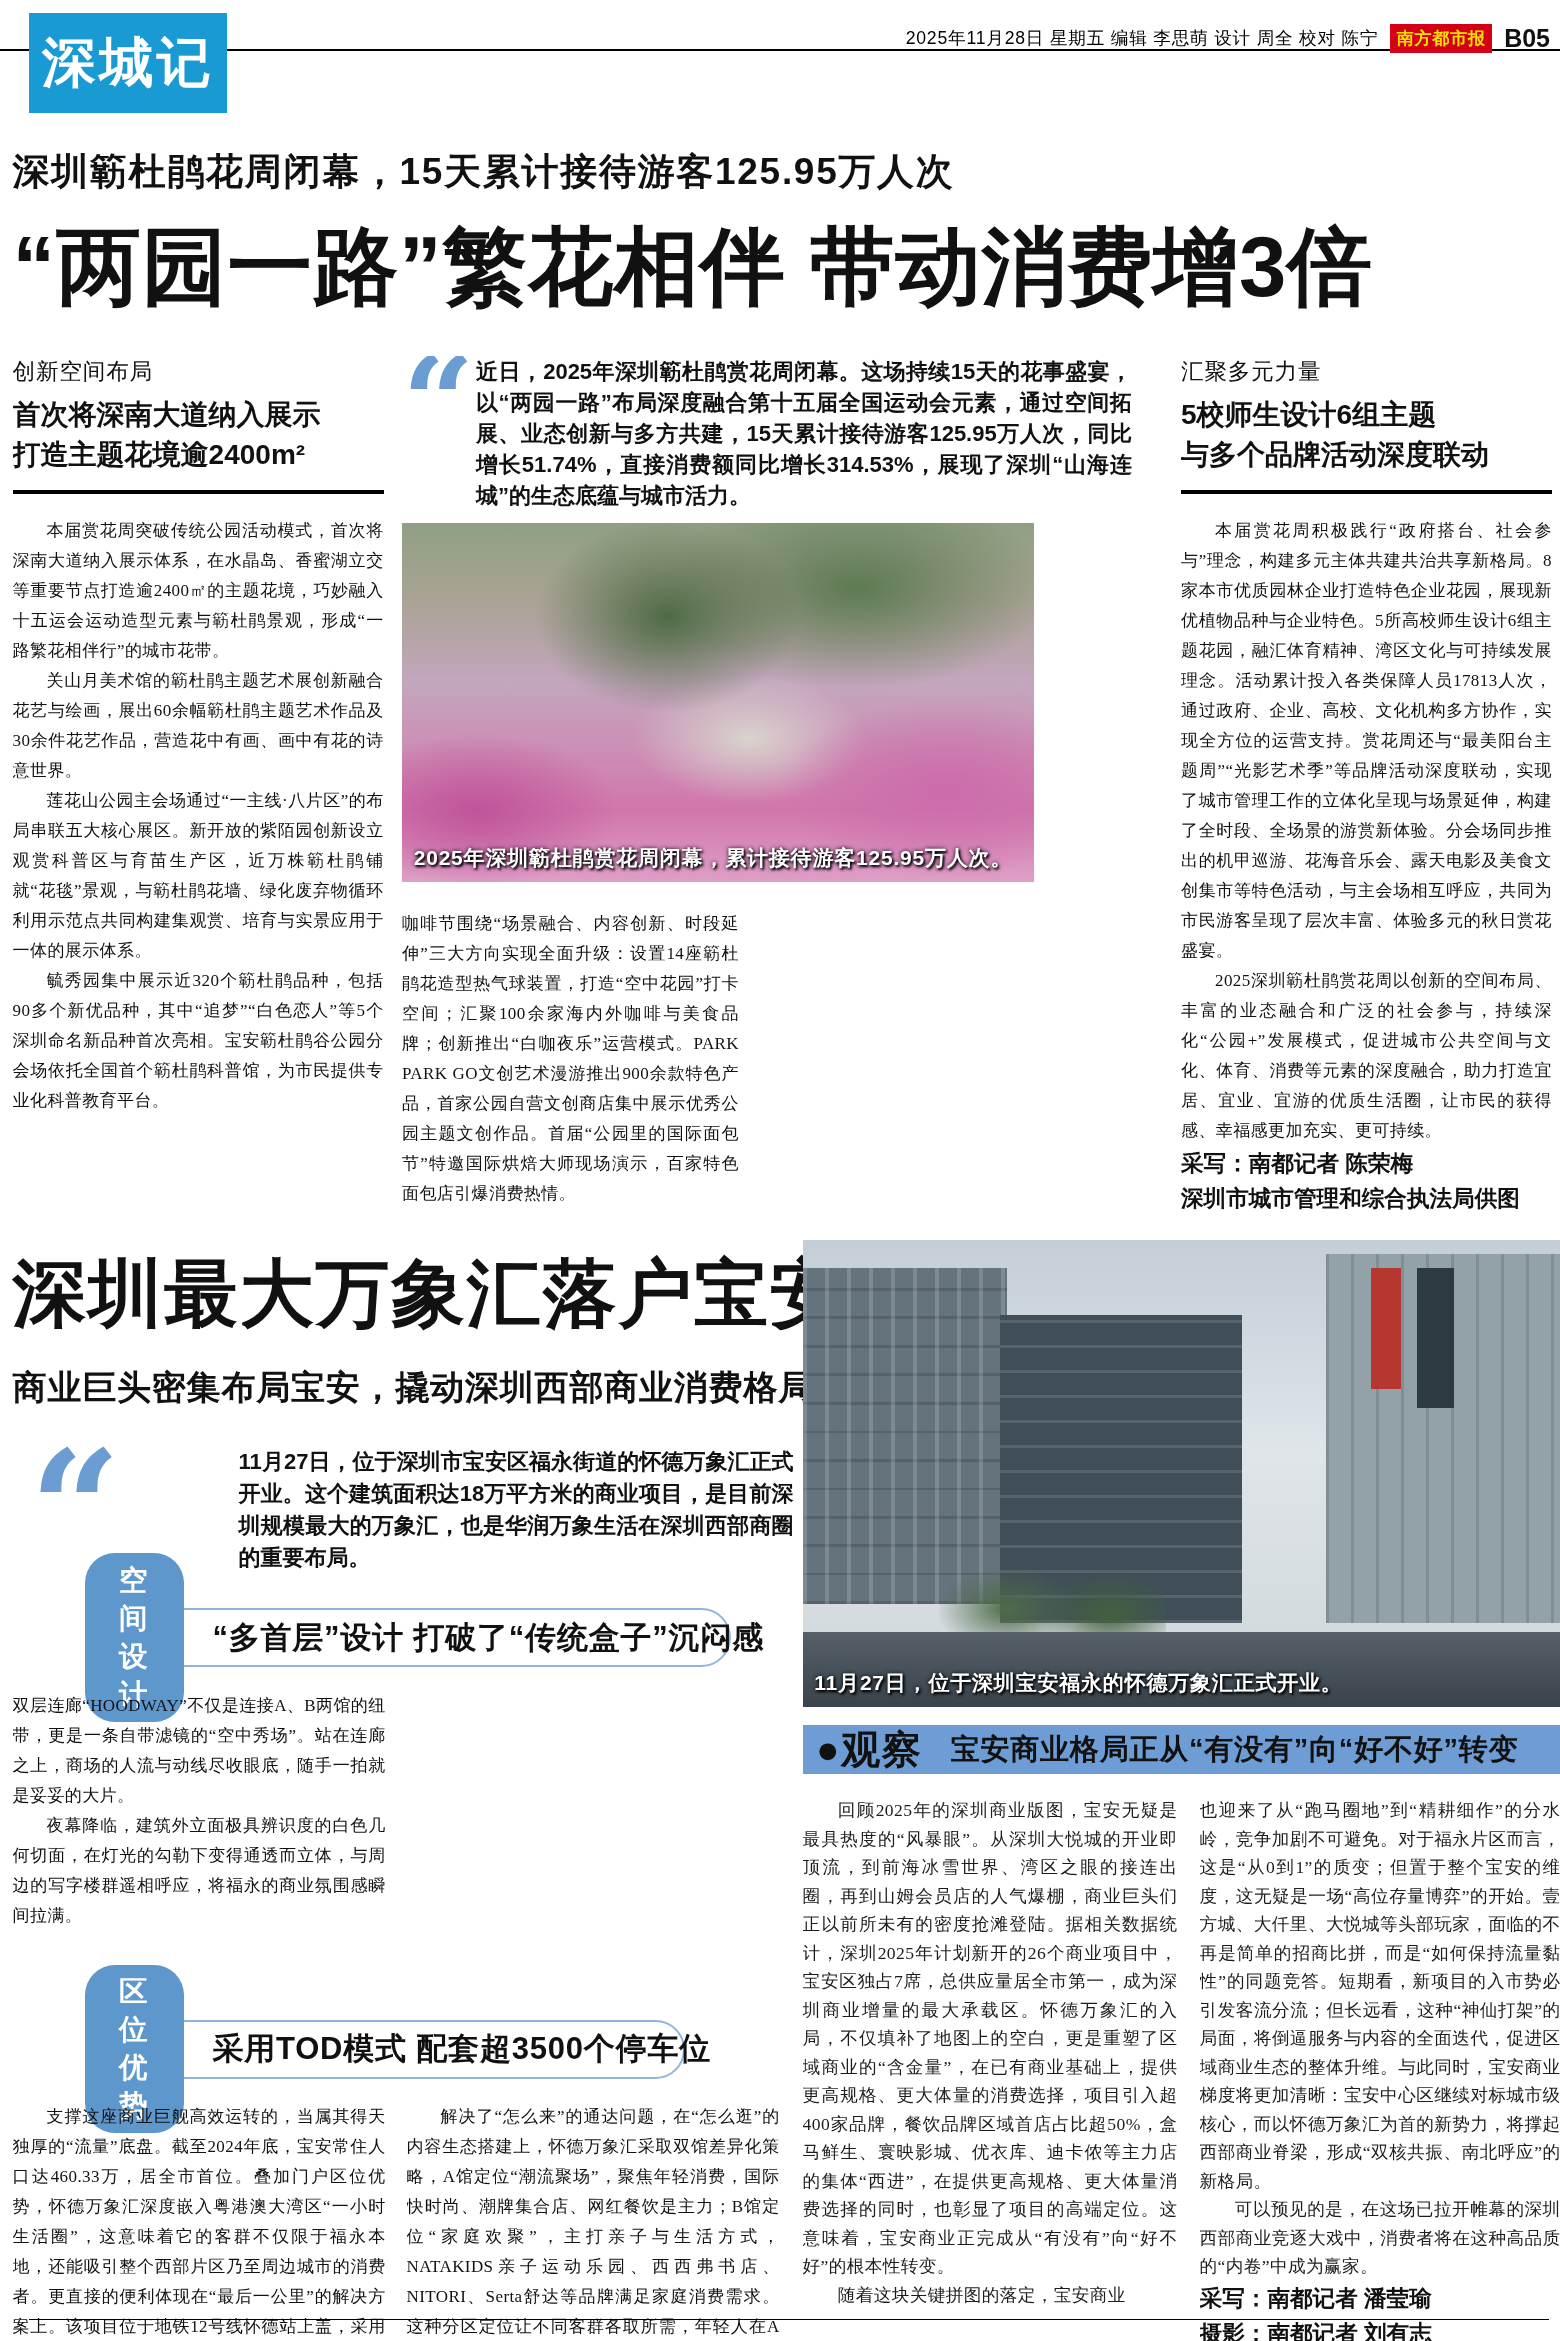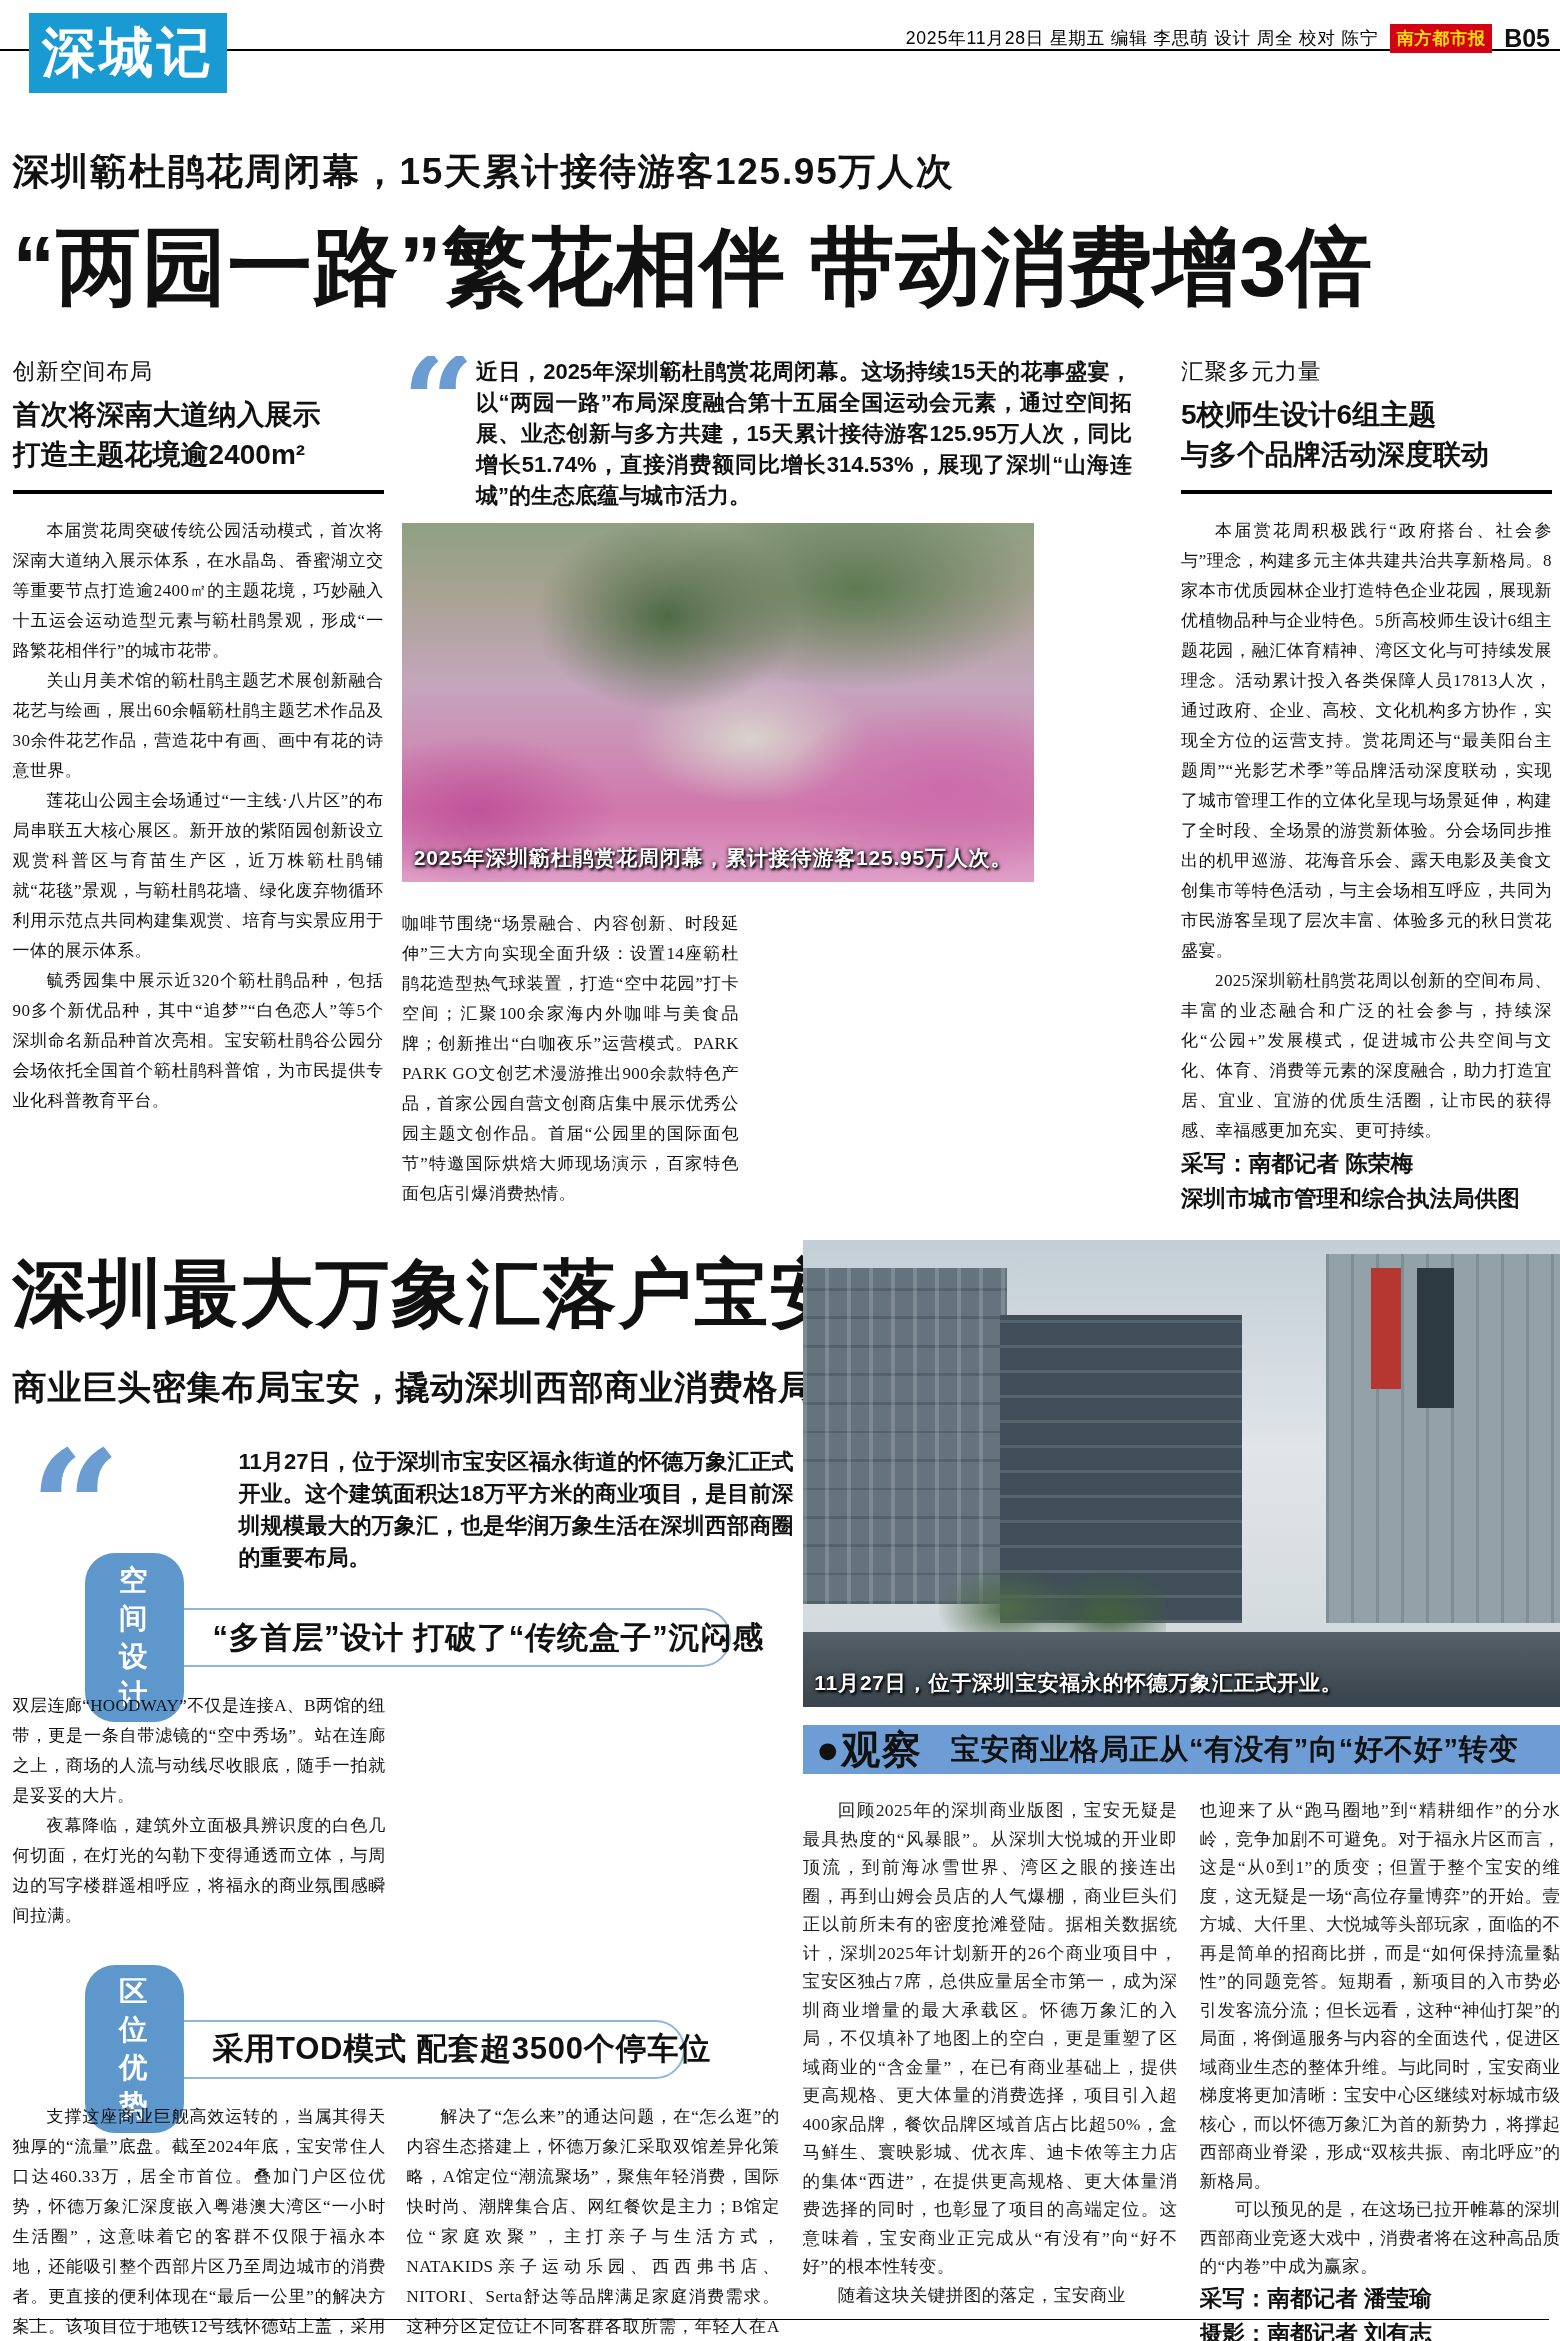--- a/index.html
+++ b/index.html
@@ -1,21 +1,21 @@
 <!DOCTYPE html>
 <html style="font-size:13.4px"><head>
 <meta charset="utf-8">
 <style>
   html,body{margin:0;padding:0}
   body{width:1560px;height:2342px;position:relative;background:#fff;
        font-family:"Liberation Serif", serif;color:#111;overflow:hidden}
 
   
   .mast-rule{position:absolute;left:0;top:49px;width:1560px;border-top:2.5px solid #000}
-  .section-box{position:absolute;left:29px;top:13.4px;width:198px;height:80px;background:#1a9ad3;
+  .section-box{position:absolute;left:29px;top:13.4px;width:198px;height:100px;background:#1a9ad3;
        display:flex;align-items:center;justify-content:center}
   .section-box span{font-family:"Liberation Sans",sans-serif;font-weight:bold;font-size:54px;
        color:#fff;letter-spacing:3.4px}
   .mast-right{position:absolute;right:10px;top:23.5px;display:flex;align-items:center;gap:11.7px}
   .dateline{font-family:"Liberation Sans",sans-serif;font-size:17.6px;color:#000;letter-spacing:0.8px}
   .brand-box{background:#d40013;color:#ffe100;font-family:"Liberation Sans",sans-serif;
        font-weight:bold;font-size:17px;padding:3.4px 6.7px;letter-spacing:0.8px}
   .page-no{font-family:"Liberation Sans",sans-serif;font-weight:bold;font-size:25px}
   .kicker{font-family:"Liberation Sans",sans-serif;font-size:22.6px;letter-spacing:0.8px;margin:0 0 8.4px}
   .subhead{font-family:"Liberation Sans",sans-serif;font-weight:bold;font-size:28px;line-height:1.42;margin:0}

